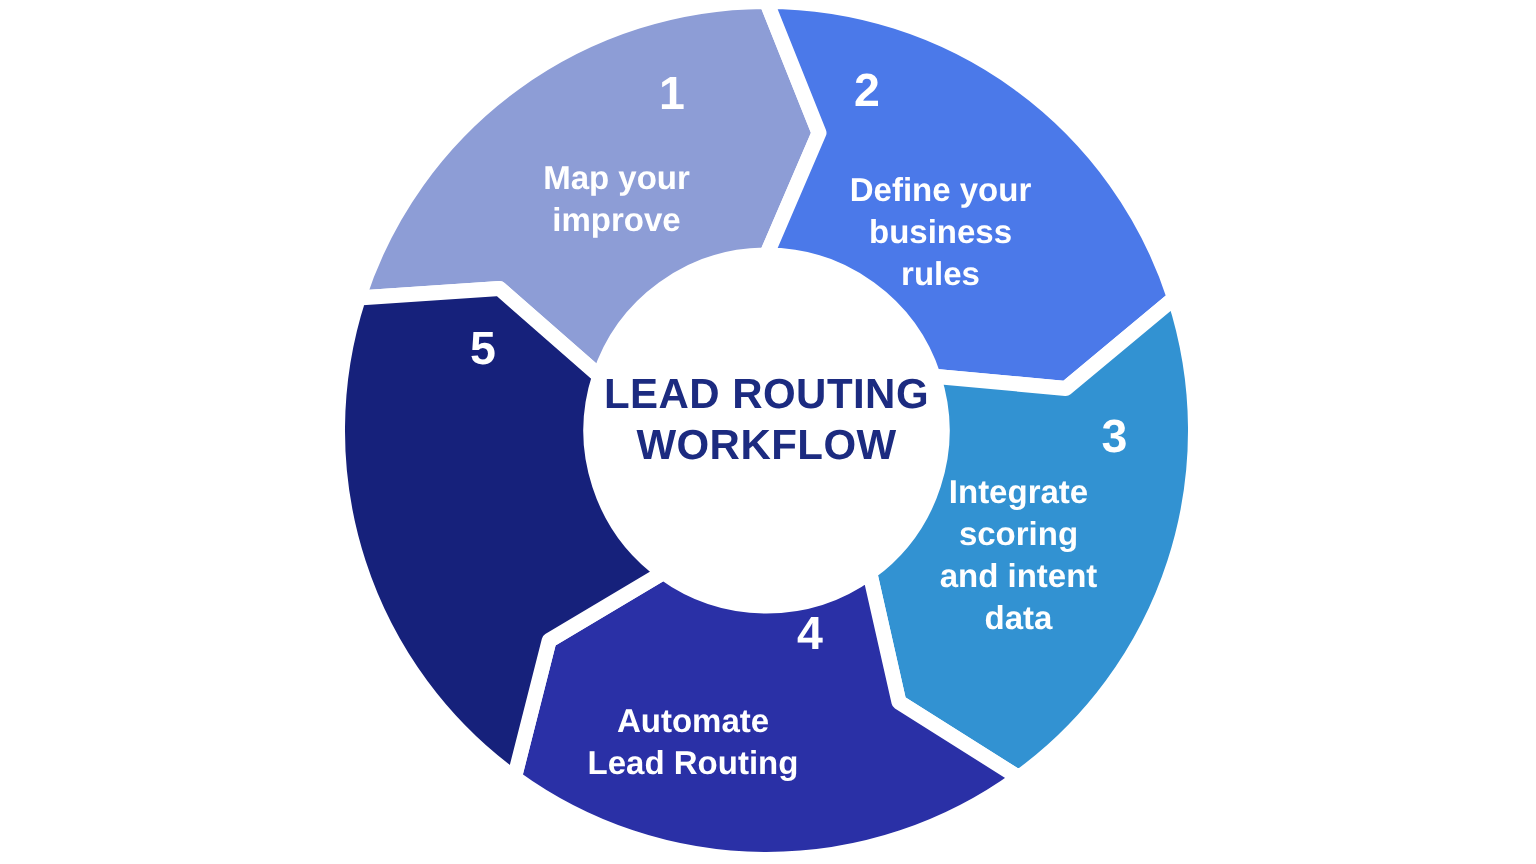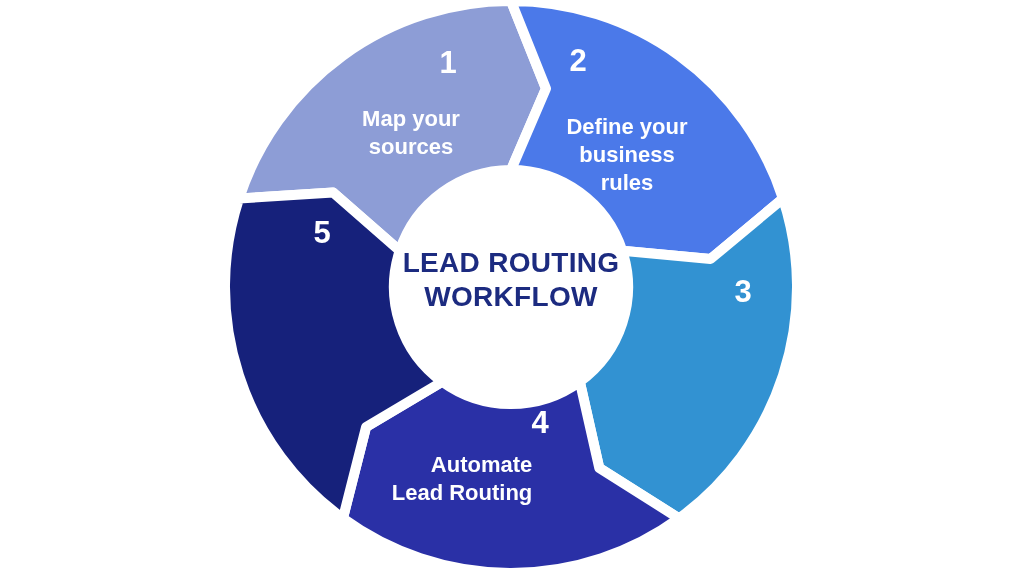--- a/index.html
+++ b/index.html
@@ -67,31 +67,35 @@
   <svg width="1024" height="576" viewBox="0 0 1024 576">
     <path fill="#8d9dd6" d="M 239.0 198.6 A 286 286 0 0 1 511.0 1.0 L 546.0 88.6 L 511.0 170.0 A 117 117 0 0 0 399.7 250.8 L 333.1 192.4 Z"></path>
     <path fill="#4b79e9" d="M 511.0 1.0 A 286 286 0 0 1 783.0 198.6 L 710.5 259.0 L 622.3 250.8 A 117 117 0 0 0 511.0 170.0 L 546.0 88.6 Z"></path>
     <path fill="#3292d2" d="M 783.0 198.6 A 286 286 0 0 1 679.1 518.4 L 599.3 468.1 L 579.8 381.7 A 117 117 0 0 0 622.3 250.8 L 710.5 259.0 Z"></path>
     <path fill="#2a30a6" d="M 679.1 518.4 A 286 286 0 0 1 342.9 518.4 L 366.1 427.0 L 442.2 381.7 A 117 117 0 0 0 579.8 381.7 L 599.3 468.1 Z"></path>
     <path fill="#16217b" d="M 342.9 518.4 A 286 286 0 0 1 239.0 198.6 L 333.1 192.4 L 399.7 250.8 A 117 117 0 0 0 442.2 381.7 L 366.1 427.0 Z"></path>
   </svg>
 
   <div class="seg-num" style="left:448px; top:62px;">1</div>
   <div class="seg-label" style="left:411px; top:133px;">Map your
-sources</div>
+improve</div>
 
   <div class="seg-num" style="left:578px; top:60px;">2</div>
   <div class="seg-label" style="left:627px; top:155px;text-align:center;">Define your
 business
 rules</div>
 
   <div class="seg-num" style="left:743px; top:291px;">3</div>
+  <div class="seg-label" style="left:679px; top:370px;">Integrate
+scoring
+and intent
+data</div>
 
   <div class="seg-num" style="left:540px; top:422px;">4</div>
-  <div class="seg-label" style="left:462px; top:479px;text-align:right;">Automate
+  <div class="seg-label" style="left:462px; top:495px;">Automate
 Lead Routing</div>
 
   <div class="seg-num" style="left:322px; top:232px;">5</div>
 
   <div class="center-title" style="left:511px; top:280px;">LEAD ROUTING
 WORKFLOW</div>
 
 </div>
 
 </body></html>

